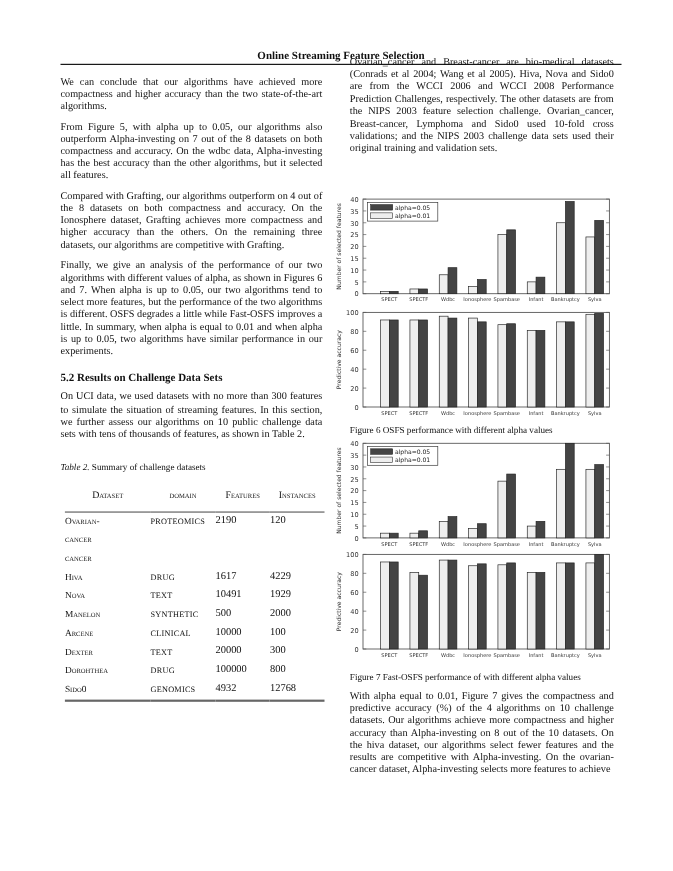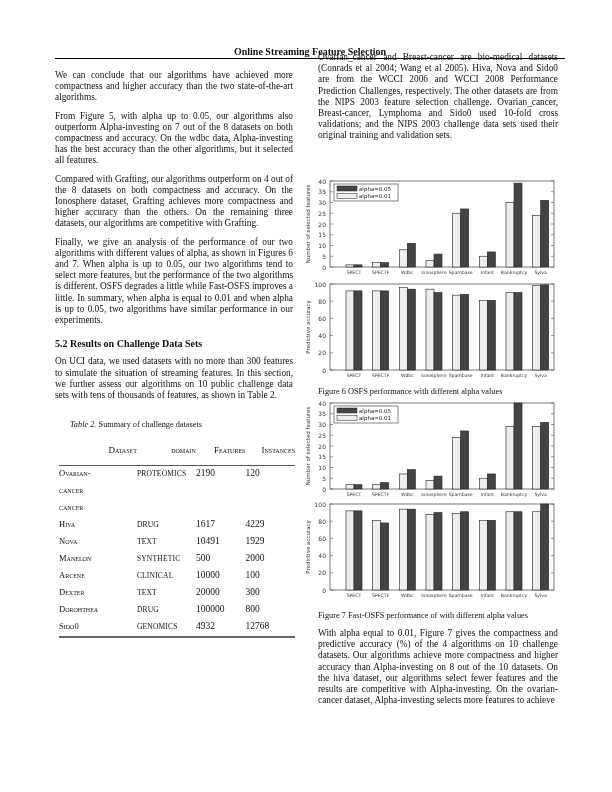--- a/index.html
+++ b/index.html
@@ -4,24 +4,24 @@
 <style>
   html,body{margin:0;padding:0;background:#fff;}
   body{width:612px;height:792px;position:relative;overflow:hidden;font-family:"Liberation Serif",serif;color:#111;}
   .running-head{position:absolute;left:55px;top:46px;width:510px;text-align:center;font-weight:bold;font-size:10px;}
   .head-rule{position:absolute;left:55px;top:58px;width:510px;height:1px;background:#000;}
   .col{position:absolute;font-size:9.3px;line-height:11.2px;text-align:justify;}
   .col p{margin:0 0 7px 0;}
   #left{left:55px;top:70px;width:238px;}
   #right{left:318px;top:52px;width:240px;}
   h3{font-size:10px;font-weight:bold;margin:12px 0 7px 0;}
-  .caption{font-size:8.3px;margin:18px 0 8px 15px;}
+  .caption{font-size:8.3px;margin:18px 0 8px 0;}
   .caption i{font-style:italic;}
   table{border-collapse:collapse;width:236px;font-size:9px;margin-left:4px;}
-  th{font-weight:normal;text-align:right;font-variant:small-caps;padding:7px 0 8px 0;font-size:9px;border-bottom:1px solid #555;}
+  th{font-weight:normal;text-align:center;font-variant:small-caps;padding:7px 0 8px 0;font-size:9px;border-bottom:1px solid #555;}
   td{padding:2px 0;height:13px;vertical-align:top;}
   td.sc{font-variant:small-caps;font-size:8.5px;}
   td.lc{font-size:7.5px;text-transform:uppercase;letter-spacing:0.2px;}
   td.num{font-size:9.5px;}
   tr.last td{border-bottom:2px solid #666;}
   .chart{position:absolute;}
   .chart text{font-family:"DejaVu Sans",sans-serif;}
   .figcap{position:absolute;font-size:8.3px;}
 </style>
 </head>

